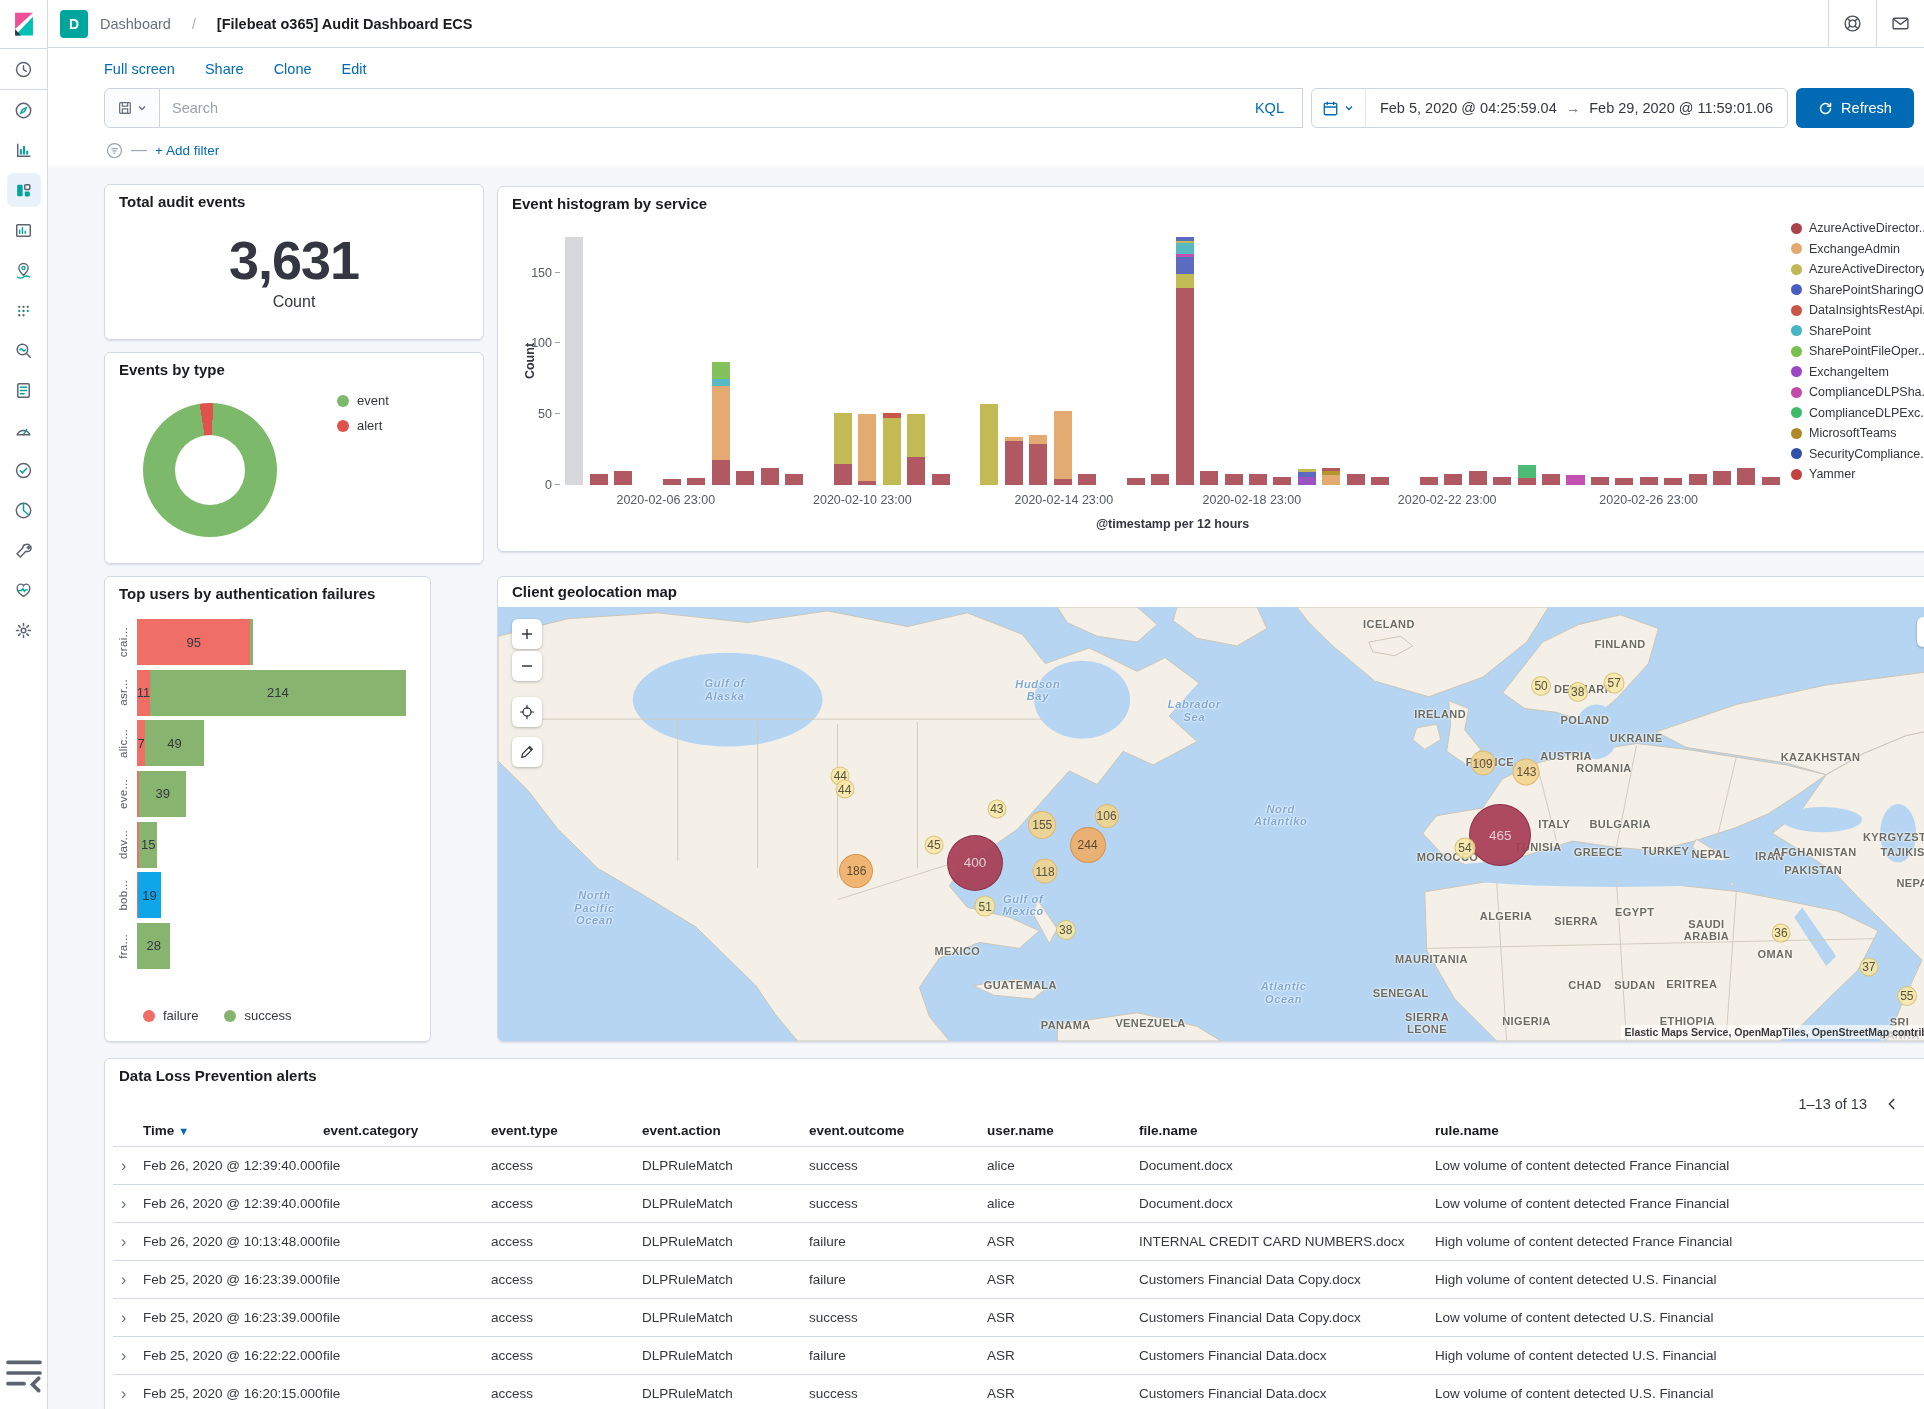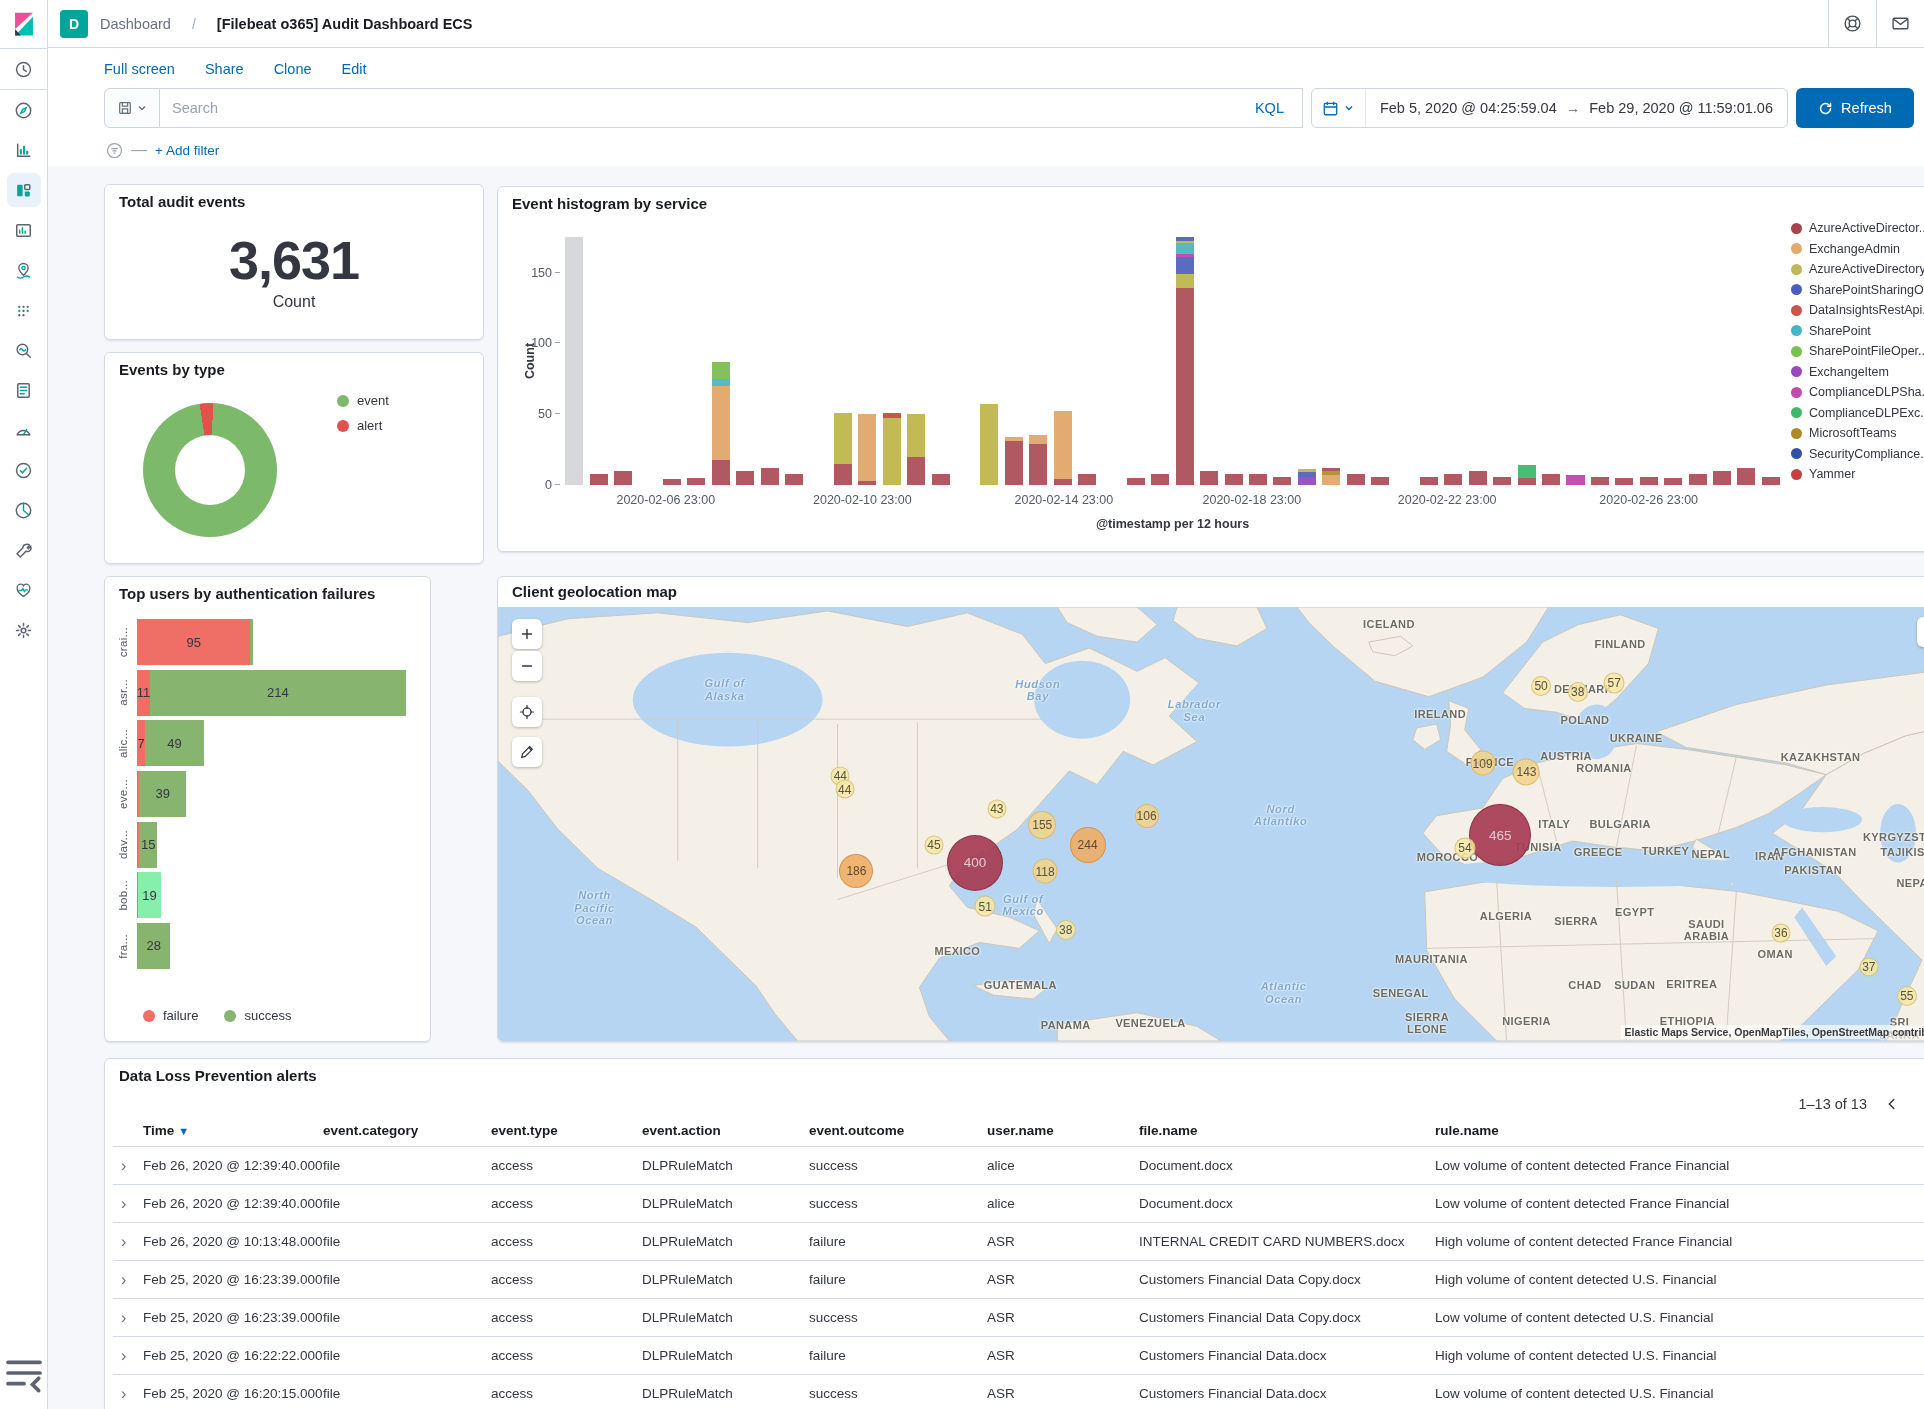--- a/index.html
+++ b/index.html
@@ -745,21 +745,21 @@
               <div class="tu-label">dav...</div>
               <div class="tu-bars">
                 <div class="tu-f" style="width: 0.862069%; background: rgb(239, 110, 102);"></div>
                 <div class="tu-s" style="width: 6.46552%; background: rgb(135, 180, 111);">15</div>
               </div>
             </div>
             <div class="tu-row">
               <div class="tu-label">bob...</div>
               <div class="tu-bars">
                 <div class="tu-f" style="width: 0.431034%; background: rgb(239, 110, 102);"></div>
-                <div class="tu-s" style="width: 8.18966%; background: #86efac;">19</div>
+                <div class="tu-s" style="width: 8.18966%; background: #0ea5e9;">19</div>
               </div>
             </div>
             <div class="tu-row">
               <div class="tu-label">fra...</div>
               <div class="tu-bars">
                 <div class="tu-s" style="width: 12.069%; background: rgb(135, 180, 111);">28</div>
               </div>
             </div>
           </div>
         <div class="tu-legend" id="tu-legend">
@@ -884,21 +884,21 @@
 Ocean</div>
               <div class="mlabel ocean" style="left: 35.9%; top: 68.8%;">Gulf of
 Mexico</div>
             </div>
           <div id="map-bubbles">
               <div class="bub y" style="left: 23.4%; top: 38.9%; width: 19px; height: 19px;">44</div>
               <div class="bub y" style="left: 23.7%; top: 42%; width: 19px; height: 19px;">44</div>
               <div class="bub y" style="left: 34.1%; top: 46.5%; width: 19px; height: 19px;">43</div>
               <div class="bub y" style="left: 29.8%; top: 54.8%; width: 19px; height: 19px;">45</div>
               <div class="bub lo" style="left: 37.2%; top: 50.3%; width: 28px; height: 28px;">155</div>
-              <div class="bub lo" style="left: 41.6%; top: 48.1%; width: 24px; height: 24px; margin-left: 40px;">106</div>
+              <div class="bub lo" style="left: 41.6%; top: 48.1%; width: 24px; height: 24px;">106</div>
               <div class="bub o" style="left: 40.3%; top: 54.8%; width: 36px; height: 36px;">244</div>
               <div class="bub r" style="left: 32.6%; top: 58.9%; width: 56px; height: 56px;">400</div>
               <div class="bub lo" style="left: 37.4%; top: 60.9%; width: 25px; height: 25px;">118</div>
               <div class="bub o" style="left: 24.5%; top: 60.9%; width: 34px; height: 34px;">186</div>
               <div class="bub y" style="left: 33.3%; top: 69%; width: 21px; height: 21px;">51</div>
               <div class="bub y" style="left: 38.8%; top: 74.4%; width: 20px; height: 20px;">38</div>
               <div class="bub y" style="left: 71.3%; top: 18.2%; width: 20px; height: 20px;">50</div>
               <div class="bub y" style="left: 73.8%; top: 19.6%; width: 20px; height: 20px;">38</div>
               <div class="bub y" style="left: 76.3%; top: 17.4%; width: 21px; height: 21px;">57</div>
               <div class="bub lo" style="left: 67.3%; top: 36%; width: 25px; height: 25px;">109</div>

